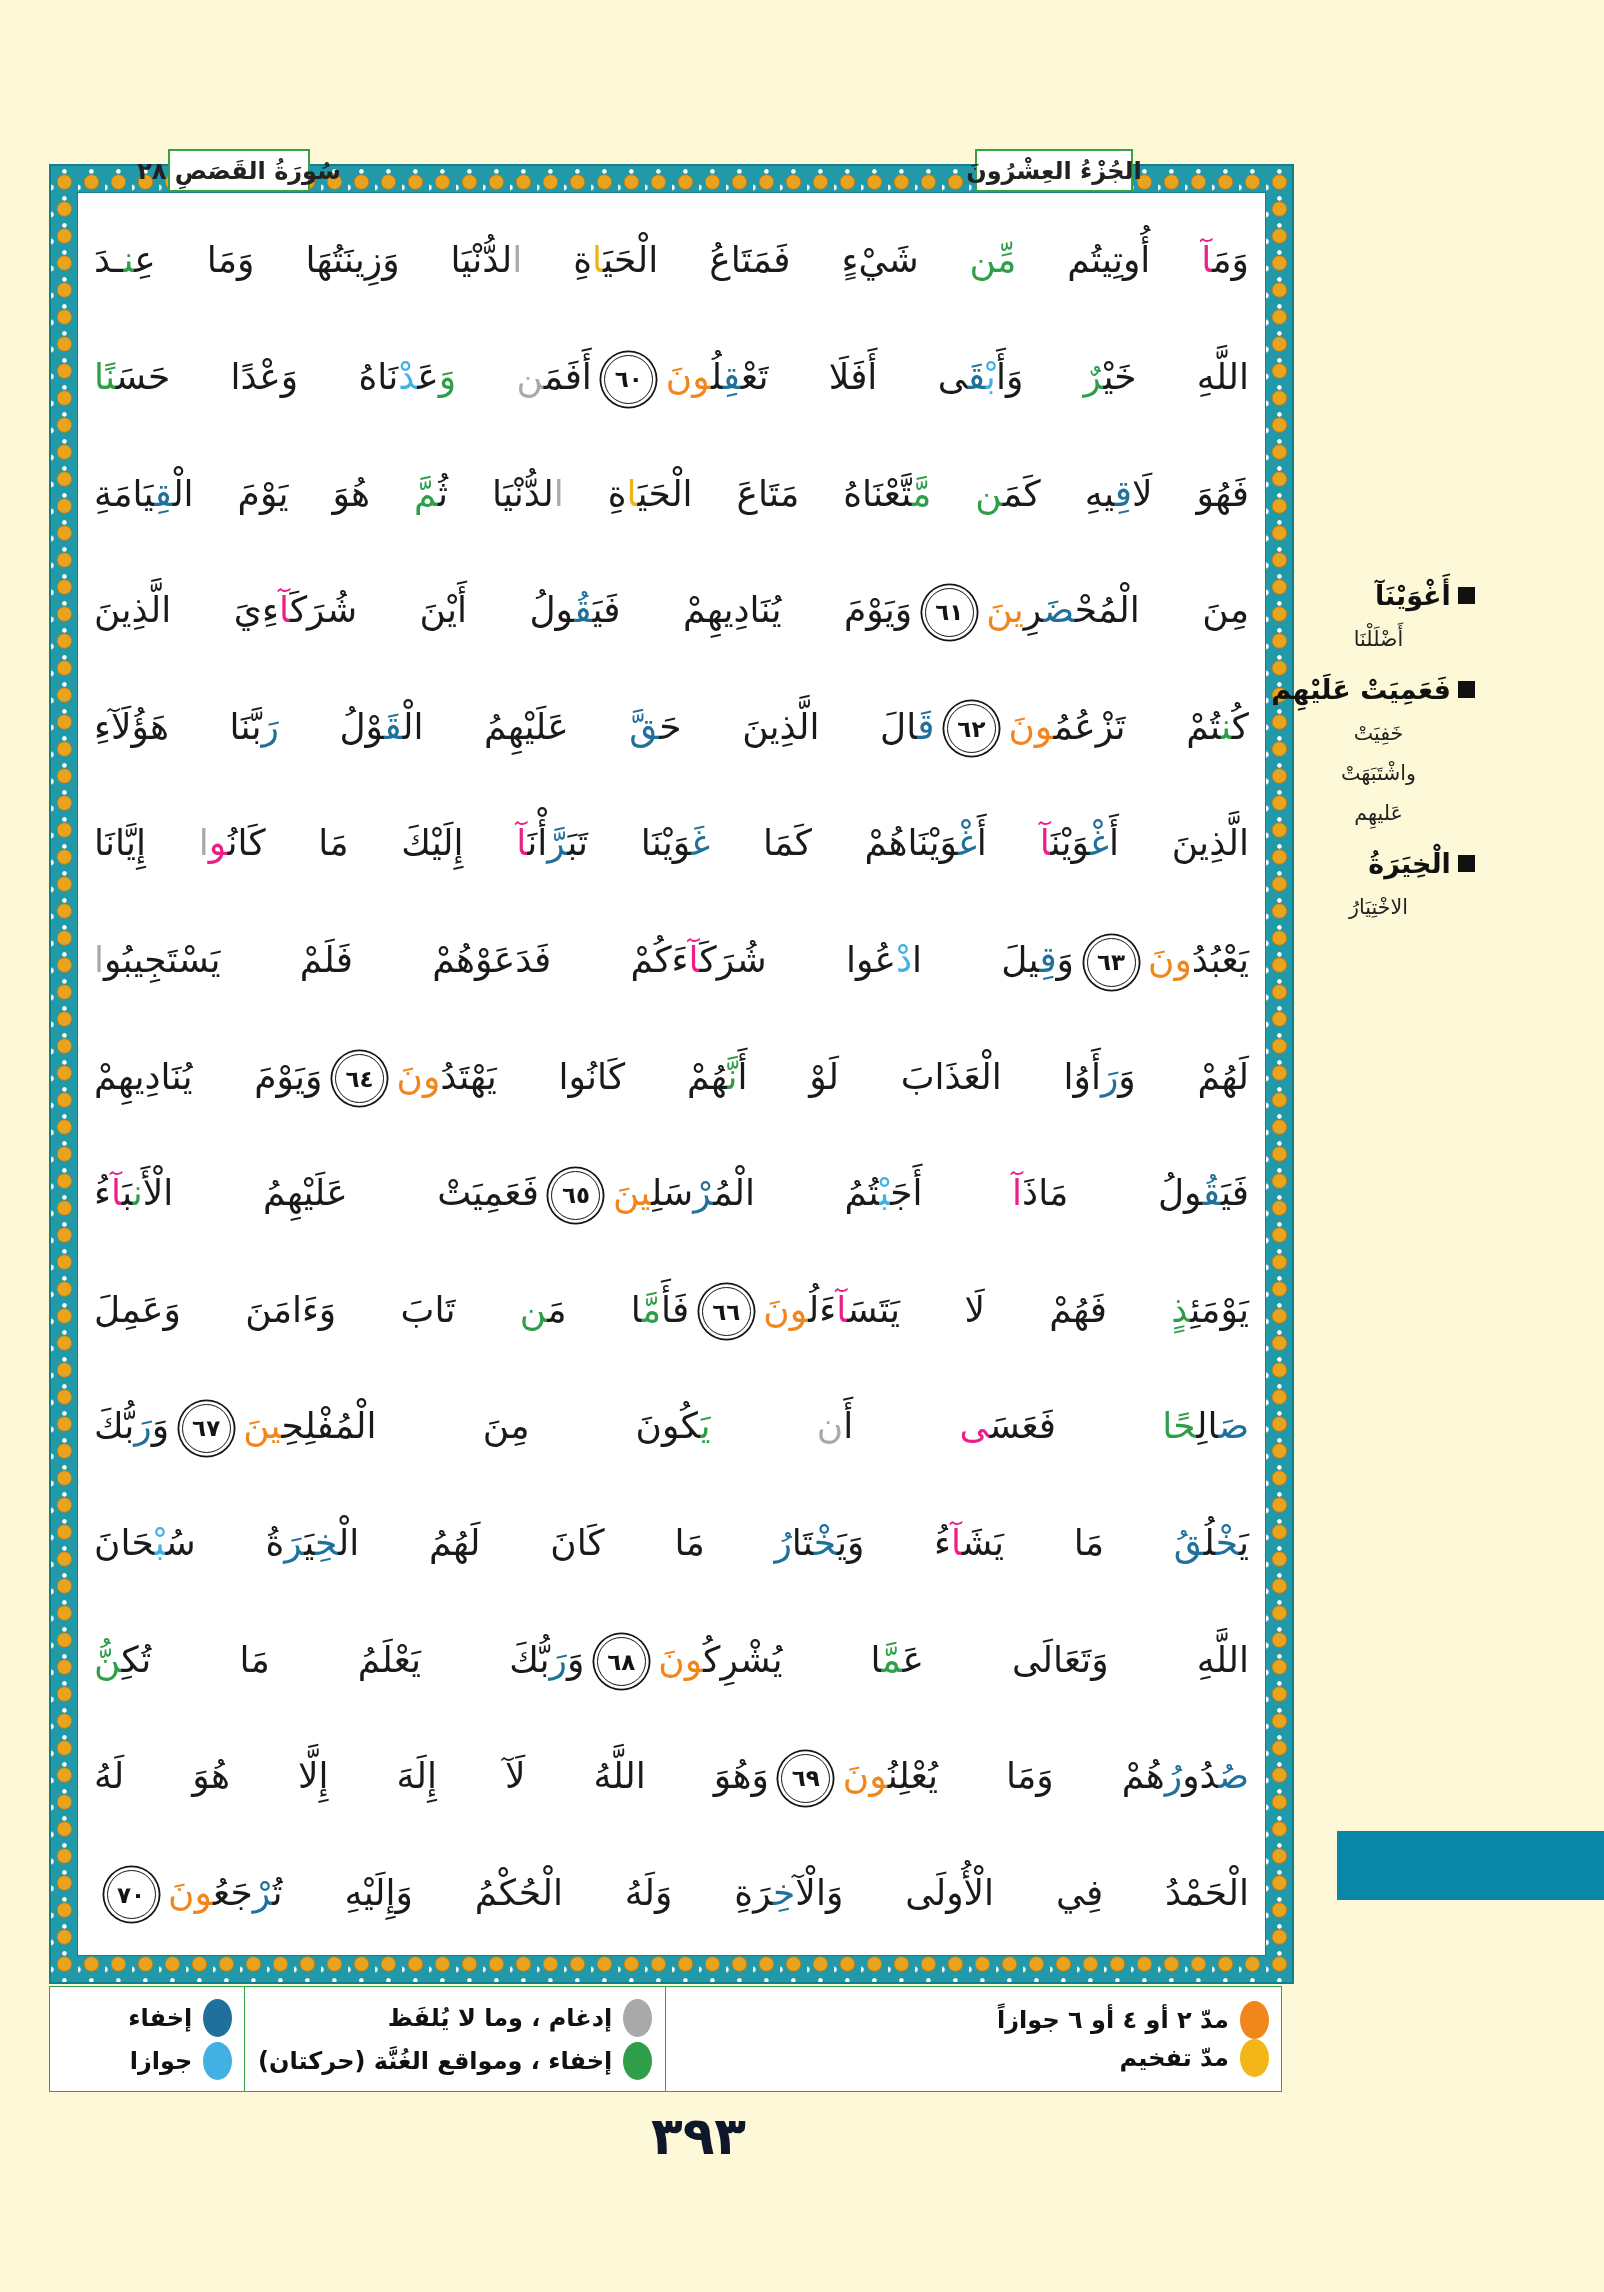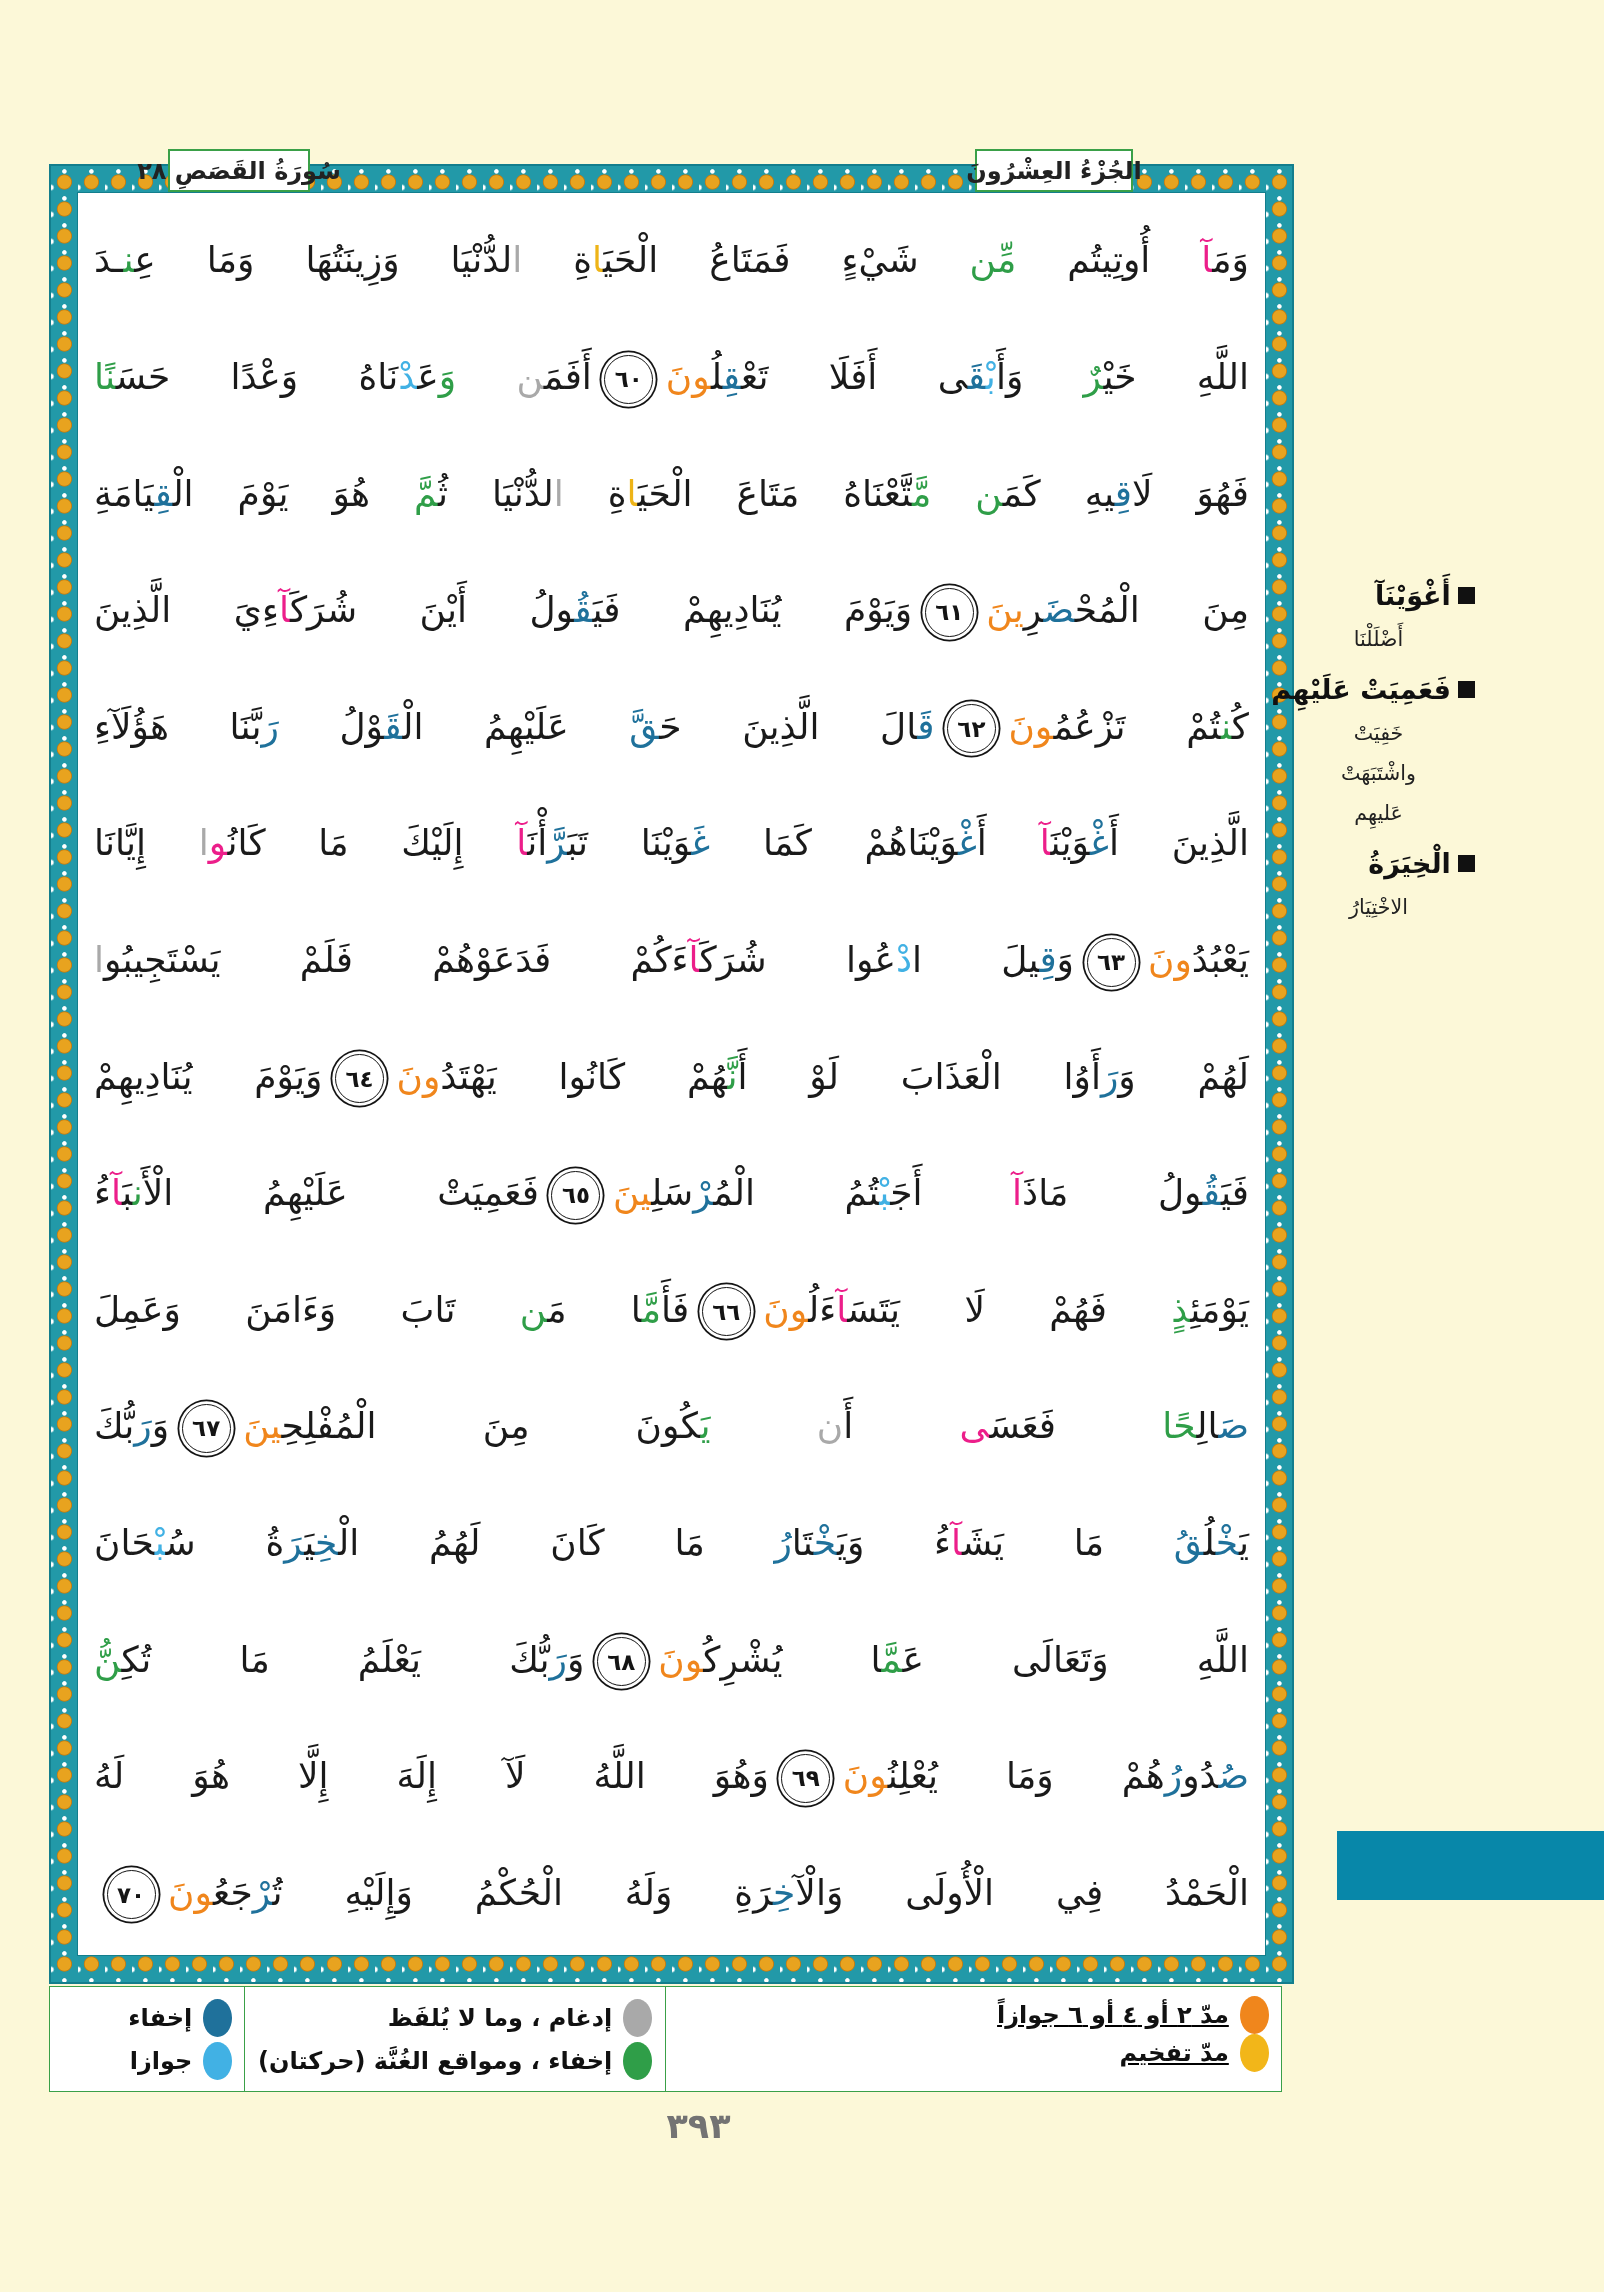--- a/index.html
+++ b/index.html
@@ -73,27 +73,27 @@
   #legend{
     position:absolute;left:49px;top:1986px;width:1233px;height:106px;
     background:#fff;border:1.8px solid #3aa048;box-sizing:border-box;
     display:flex;direction:rtl;align-items:stretch;z-index:4;
   }
   .lg-sec{box-sizing:border-box;padding:9px 12.5px;display:flex;flex-direction:column;justify-content:space-around;}
   .lg-sec + .lg-sec{border-right:1.8px solid #3aa048;}
   #lg-madd{flex:0 0 50%;flex-direction:row;justify-content:space-between;}
   #lg-ghn{flex:0 0 29%;}
   #lg-tfk{flex:0 0 21%;}
-  .lg-col{display:flex;flex-direction:column;justify-content:flex-start;text-decoration:underline;}
+  .lg-col{display:flex;flex-direction:column;justify-content:center;}
   .lg-item{display:flex;direction:rtl;align-items:center;font-size:24px;font-weight:bold;color:#111;white-space:nowrap;}
   .lg-dot{width:29px;height:38px;border-radius:50%;margin-left:10.7px;flex:0 0 auto;}
   
   #page-number{
     position:absolute;left:0;top:2106px;width:1397px;text-align:center;
-    font-size:35px;font-weight:bold;color:#737373;
+    font-size:52px;font-weight:bold;color:#0f172a;
   }
   #bleed-tab{
     position:absolute;left:1337px;top:1831px;width:268px;height:69px;
     background:#0887a9;
   }
 </style>
 </head>
 <body>
 
 <div class="hdr-box" id="surah-box">سُورَةُ القَصَصِ ٢٨</div>

